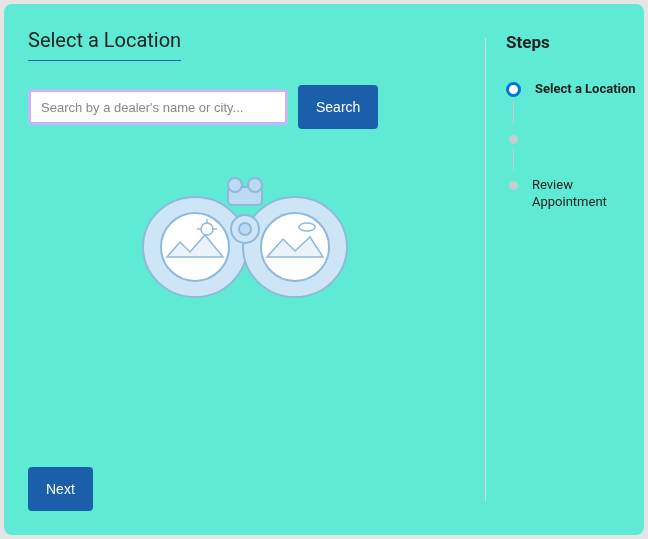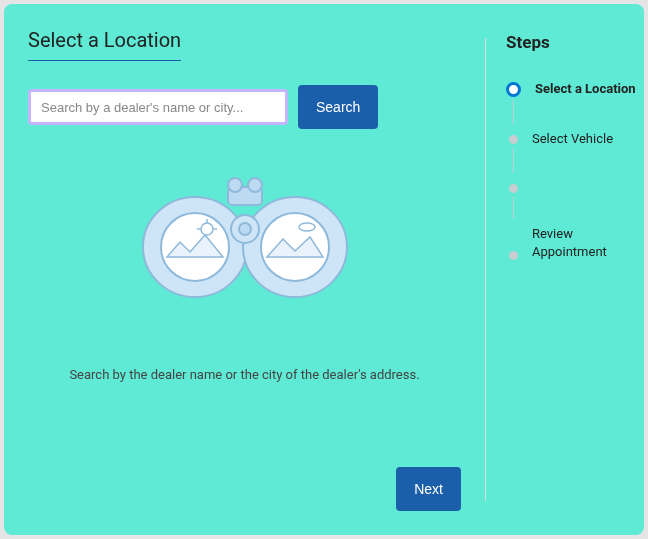--- a/index.html
+++ b/index.html
@@ -81,21 +81,21 @@
       margin-bottom: 50px;
     }
     .help-text {
       font-size: 13px;
       color: #444;
       text-align: center;
     }
     .footer {
       margin-top: auto;
       display: flex;
-      justify-content: flex-end;
+      justify-content: flex-start;
       padding-top: 16px;
     }
     .divider {
       width: 1px;
       background: #d9dbdd;
       margin: 10px 0;
     }
     .sidebar {
       width: 150px;
       padding-left: 20px;
@@ -112,21 +112,20 @@
     }
     .step {
       display: flex;
       align-items: flex-start;
       gap: 14px;
       position: relative;
       padding-bottom: 32px;
     }
     .step:last-child {
       padding-bottom: 0;
-      align-items: flex-end;
     }
     .step::after {
       content: "";
       position: absolute;
       left: 7px;
       top: 18px;
       bottom: 6px;
       width: 1px;
       background: #c7cdd2;
     }
@@ -197,42 +196,37 @@
         <path d="M 32 100 L 45 85 L 55 95 L 70 78 L 88 100 Z" fill="#eaf3fb" stroke="#8fb9db" stroke-width="1.5"></path>
         <circle cx="72" cy="72" r="6" fill="none" stroke="#8fb9db" stroke-width="1.5"></circle>
         <line x1="66" y1="72" x2="62" y2="72" stroke="#8fb9db" stroke-width="1.5"></line>
         <line x1="78" y1="72" x2="82" y2="72" stroke="#8fb9db" stroke-width="1.5"></line>
         <line x1="72" y1="66" x2="72" y2="62" stroke="#8fb9db" stroke-width="1.5"></line>
         <path d="M 132 100 L 148 82 L 160 94 L 175 80 L 188 100 Z" fill="#eaf3fb" stroke="#8fb9db" stroke-width="1.5"></path>
         <ellipse cx="172" cy="70" rx="8" ry="4" fill="none" stroke="#8fb9db" stroke-width="1.5"></ellipse>
       </svg>
     </div>
 
-    <div class="help-text">Search by the dealer name or the city of the dealer's address.</div>
 
     <div class="footer">
       <button class="btn-primary">Next</button>
     </div>
   </div>
 
   <div class="divider"></div>
 
   <div class="sidebar">
     <div class="sidebar-title">Steps</div>
     <div class="steps">
       <div class="step active">
         <div class="step-marker"></div>
         <div class="step-label">Select a Location</div>
       </div>
       <div class="step pending">
         <div class="step-marker"></div>
-        <div class="step-label">Select Vehicle</div>
-      </div>
-      <div class="step pending">
-        <div class="step-marker"></div>
       </div>
       <div class="step pending">
         <div class="step-marker"></div>
         <div class="step-label">Review Appointment</div>
       </div>
     </div>
   </div>
 </div>
 
 </body></html>

